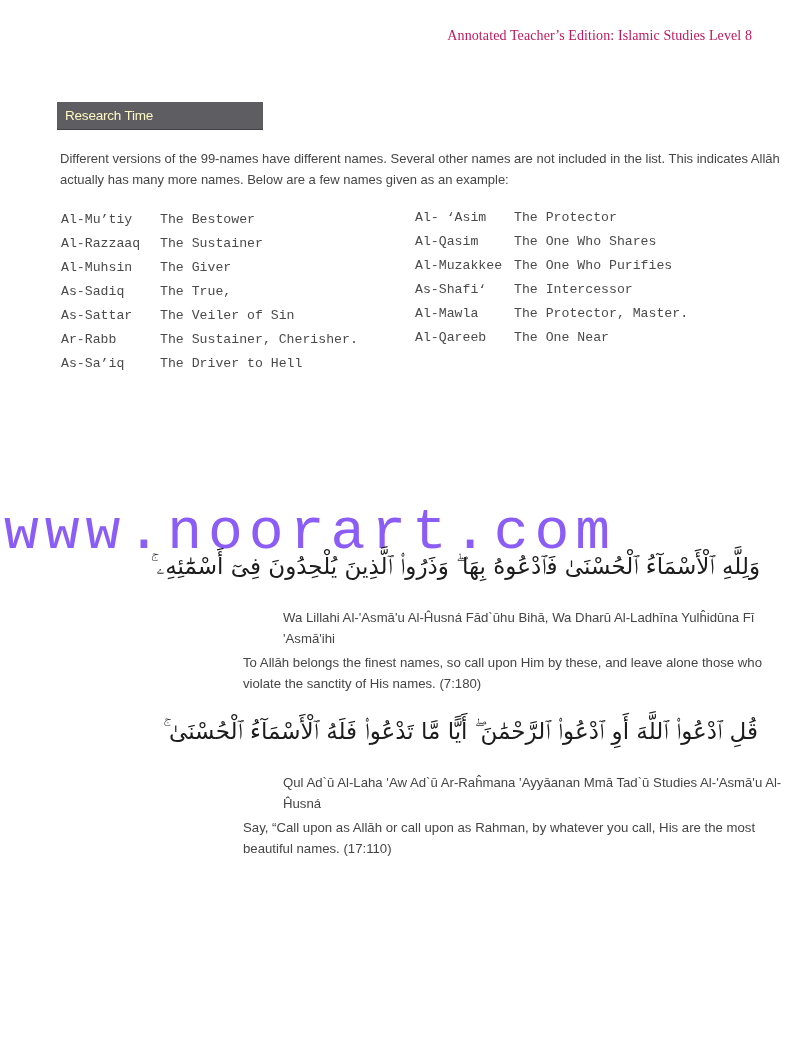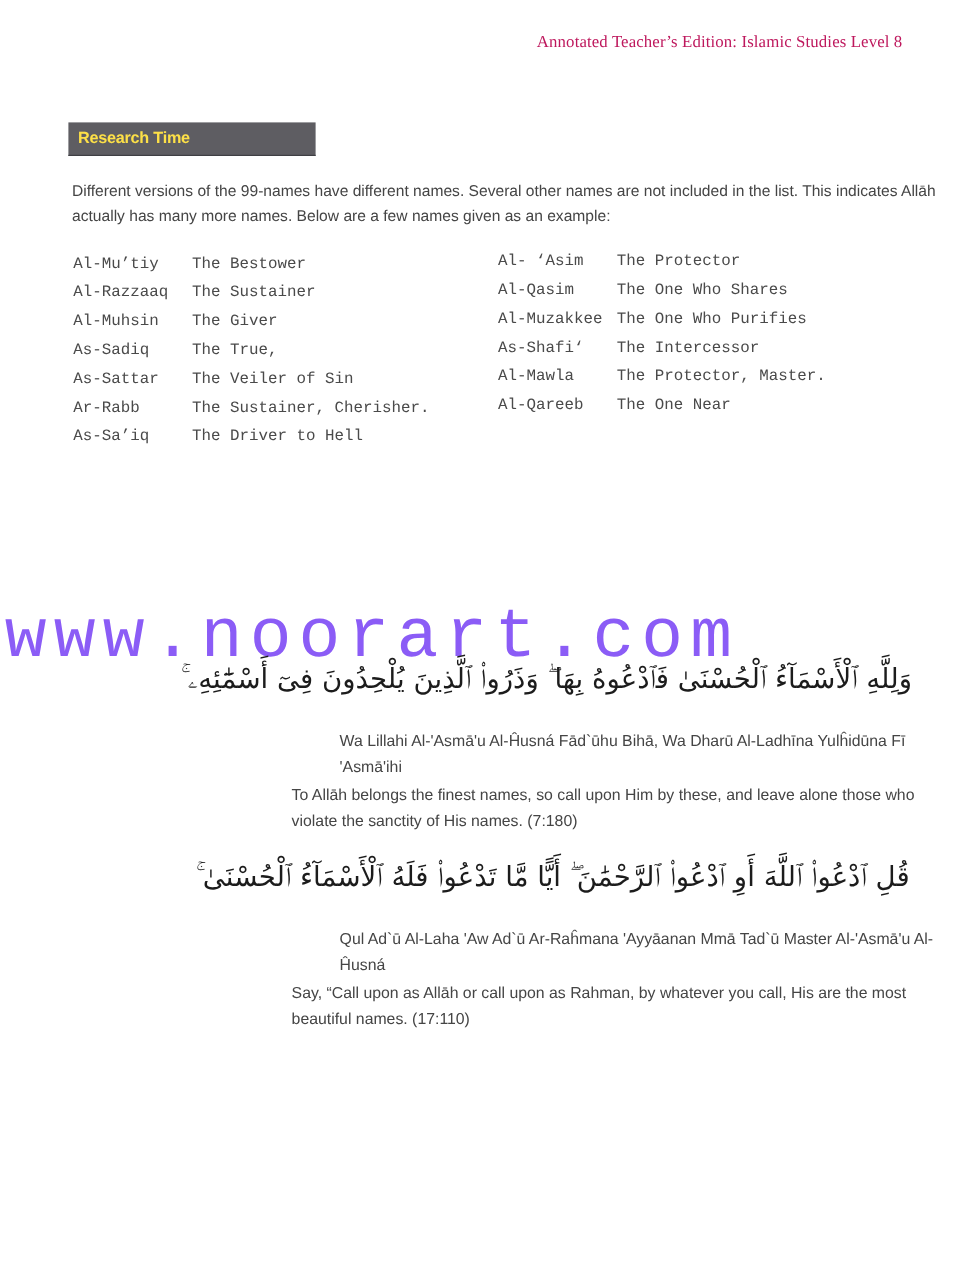--- a/index.html
+++ b/index.html
@@ -12,21 +12,21 @@
     position: absolute; top: 28px; right: 48px;
     font-family: "Liberation Serif", "DejaVu Serif", serif;
     font-size: 14px; color: #be185d; letter-spacing: 0.1px;
   }
   .section-banner {
     position: absolute; left: 57px; top: 102px; width: 206px; height: 28px;
     background: #5e5d62; border-bottom: 1px solid #3f3f44;
     box-sizing: border-box; padding: 4px 8px;
   }
   .section-banner span {
-    color: #fde047; font-weight: bold; font-size: 13.5px; letter-spacing: -0.2px;
+    color: #fef9c3; font-weight: normal; font-size: 13.5px; letter-spacing: -0.2px;
   }
   .intro {
     position: absolute; left: 60px; top: 148px; width: 720px;
     font-size: 13px; line-height: 21px; color: #454545;
   }
   .names-col { position: absolute; top: 212px; }
   .names-col.left { left: 61px; }
   .names-col.right { left: 415px; top: 210px; }
   .name-row { height: 24px; display: flex; font-size: 13.2px; color: #4a4a4a; font-family: Liberation Mono, monospace; }
   .name-row .translit { width: 99px; }
@@ -127,15 +127,15 @@
 <div class="watermark">www.noorart.com</div>
 
 <div class="arabic a1">وَلِلَّهِ ٱلْأَسْمَآءُ ٱلْحُسْنَىٰ فَٱدْعُوهُ بِهَا ۖ وَذَرُوا۟ ٱلَّذِينَ يُلْحِدُونَ فِىٓ أَسْمَٰٓئِهِۦ ۚ</div>
 <div class="verse-text v1">
   <p class="translit-line">Wa Lillahi Al-'Asmā'u Al-Ĥusná Fād`ūhu Bihā, Wa Dharū Al-Ladhīna Yulĥidūna Fī 'Asmā'ihi</p>
   <p>To Allāh belongs the finest names, so call upon Him by these, and leave alone those who violate the sanctity of His names.  (7:180)</p>
 </div>
 
 <div class="arabic a2">قُلِ ٱدْعُوا۟ ٱللَّهَ أَوِ ٱدْعُوا۟ ٱلرَّحْمَٰنَ ۖ أَيًّا مَّا تَدْعُوا۟ فَلَهُ ٱلْأَسْمَآءُ ٱلْحُسْنَىٰ ۚ</div>
 <div class="verse-text v2">
-  <p class="translit-line">Qul Ad`ū Al-Laha 'Aw Ad`ū Ar-Raĥmana  'Ayyāanan Mmā Tad`ū Master Al-'Asmā'u Al-Ĥusná</p>
+  <p class="translit-line">Qul Ad`ū Al-Laha 'Aw Ad`ū Ar-Raĥmana  'Ayyāanan Mmā Tad`ū Studies Al-'Asmā'u Al-Ĥusná</p>
   <p>Say, “Call upon as Allāh or call upon as Rahman, by whatever you call, His are the most beautiful names. (17:110)</p>
 </div>
 
 </body></html>

